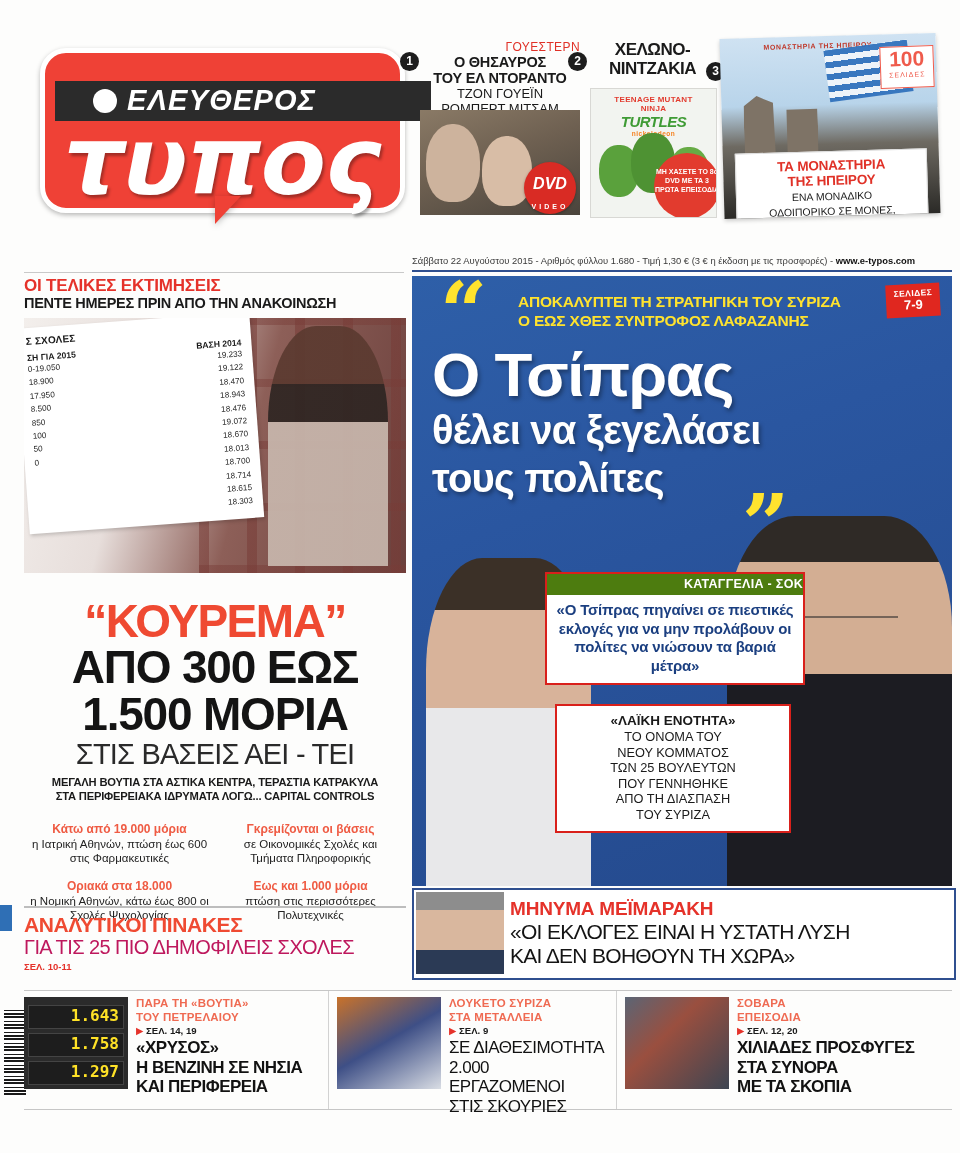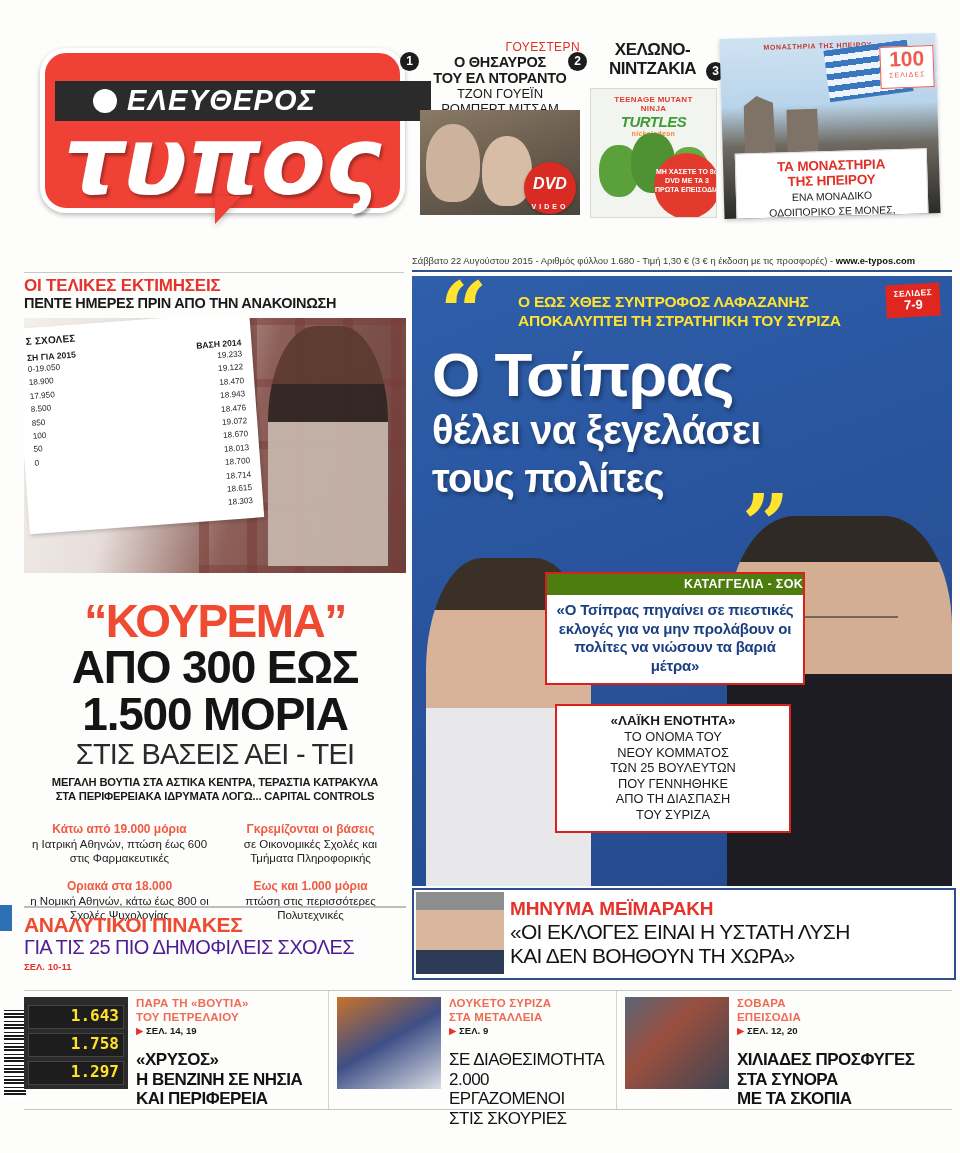--- a/index.html
+++ b/index.html
@@ -109,21 +109,21 @@
   .deck{position:absolute;left:24px;top:775px;width:382px;text-align:center;
         font-size:11.2px;font-weight:bold;line-height:14px;letter-spacing:-.2px;}
   .bullets{position:absolute;left:24px;top:818px;width:382px;display:flex;flex-wrap:wrap;}
   .bul{width:50%;box-sizing:border-box;text-align:center;padding:4px 6px 10px;}
   .bul .bh{color:#ef5b43;font-size:12px;font-weight:bold;line-height:15px;}
   .bul .bb{font-size:11.5px;line-height:14px;color:#222;}
 
   .lrule{position:absolute;left:24px;top:906px;width:382px;height:2px;background:#bdbdbd;}
   .anl{position:absolute;left:24px;top:913px;width:382px;}
   .anl .a1{color:#ef4a32;font-size:21px;font-weight:bold;letter-spacing:-.4px;line-height:23px;}
-  .anl .a2{font-size:20px;line-height:23px;letter-spacing:-.6px;color:#4c1d95;}
+  .anl .a2{font-size:20px;line-height:23px;letter-spacing:-.6px;color:#be185d;}
   .anl .a3{color:#e5322a;font-size:9.5px;font-weight:bold;margin-top:2px;}
 
   .barcode{position:absolute;left:4px;top:1010px;width:22px;height:88px;
            background:repeating-linear-gradient(180deg,#1a1a1a 0 1px,#fff 1px 3px,#1a1a1a 3px 5px,#fff 5px 6px,#1a1a1a 6px 8px,#fff 8px 11px);}
   .barcode-n{position:absolute;left:24px;top:1012px;font-size:7px;color:#333;
              writing-mode:vertical-rl;letter-spacing:.5px;}
   .bluetab{position:absolute;left:0px;top:905px;width:12px;height:26px;background:#2f6fb5;}
 
   
   .rightcol{position:absolute;left:412px;top:276px;width:540px;height:610px;
@@ -182,21 +182,21 @@
   .sp3{width:336px;border-left:1px solid #d2d2d2;padding-left:8px;}
   .sp-img{width:104px;height:92px;flex:0 0 104px;overflow:hidden;position:relative;}
   .fuelsign{position:absolute;inset:0;background:#2b2b2b;}
   .fuelrow{position:absolute;left:4px;width:96px;height:24px;background:#1d1d1d;
            border:1px solid #444;color:#ffe227;font-size:16px;font-weight:bold;text-align:right;
            padding-right:4px;box-sizing:border-box;font-family:"DejaVu Sans Mono",monospace;}
   .sp-img2{position:absolute;inset:0;background:linear-gradient(150deg,#c9722a 0%,#3e4f86 48%,#d9dde4 100%);}
   .sp-img3{position:absolute;inset:0;background:linear-gradient(135deg,#5b6575 0%,#9a4f3f 40%,#3d4552 100%);}
   .sp-txt{flex:1;padding-left:8px;}
   .sp-kick{color:#ef6a52;font-size:11.5px;font-weight:bold;line-height:13.5px;letter-spacing:.2px;}
-  .sp-sel{font-size:9.6px;font-weight:bold;color:#1a1a1a;margin:1px 0 14px;}
+  .sp-sel{font-size:9.6px;font-weight:bold;color:#1a1a1a;margin:1px 0 2px;}
   .sp-sel i{color:#e5322a;font-style:normal;}
   .sp-head{font-size:17px;font-weight:bold;line-height:19.5px;letter-spacing:-.5px;color:#121212;}
   .sp-head.thin{font-weight:normal;}
 </style>
 </head>
 <body>
 
 <div class="page">
 
   <div class="masthead">
@@ -375,22 +375,22 @@
     <div class="a3">ΣΕΛ. 10-11</div>
   </div>
 
   <div class="bluetab"></div>
   <div class="barcode"></div>
   <div class="barcode-n">9771108978164</div>
 
   <div class="rightcol">
     <div class="bigq">“</div>
     <div class="rc-kicker">
+      <div>ΑΠΟΚΑΛΥΠΤΕΙ ΤΗ ΣΤΡΑΤΗΓΙΚΗ ΤΟΥ ΣΥΡΙΖΑ</div>
       <div>Ο ΕΩΣ ΧΘΕΣ ΣΥΝΤΡΟΦΟΣ ΛΑΦΑΖΑΝΗΣ</div>
-      <div>ΑΠΟΚΑΛΥΠΤΕΙ ΤΗ ΣΤΡΑΤΗΓΙΚΗ ΤΟΥ ΣΥΡΙΖΑ</div>
     </div>
     <div class="pg-badge">
       <div class="l1">ΣΕΛΙΔΕΣ</div>
       <div class="l2">7-9</div>
     </div>
 
     <div class="rc-h1">Ο Τσίπρας</div>
     <div class="rc-h2">θέλει να ξεγελάσει</div>
     <div class="rc-h3">τους πολίτες</div>
     <div class="bigq2">”</div>

